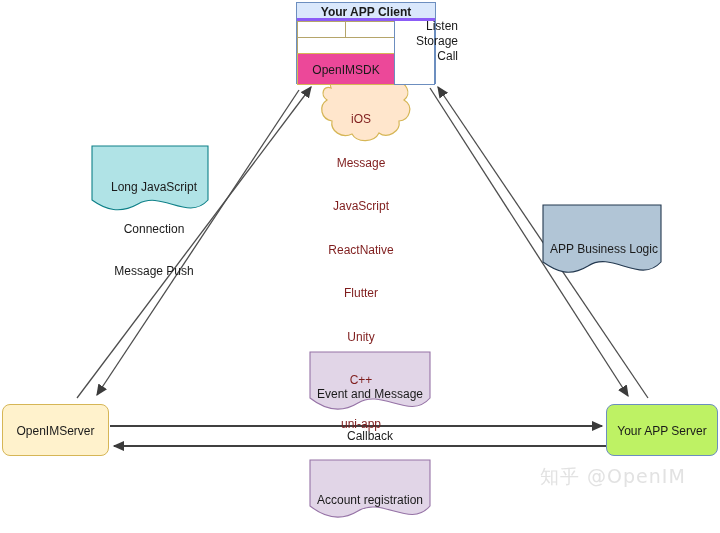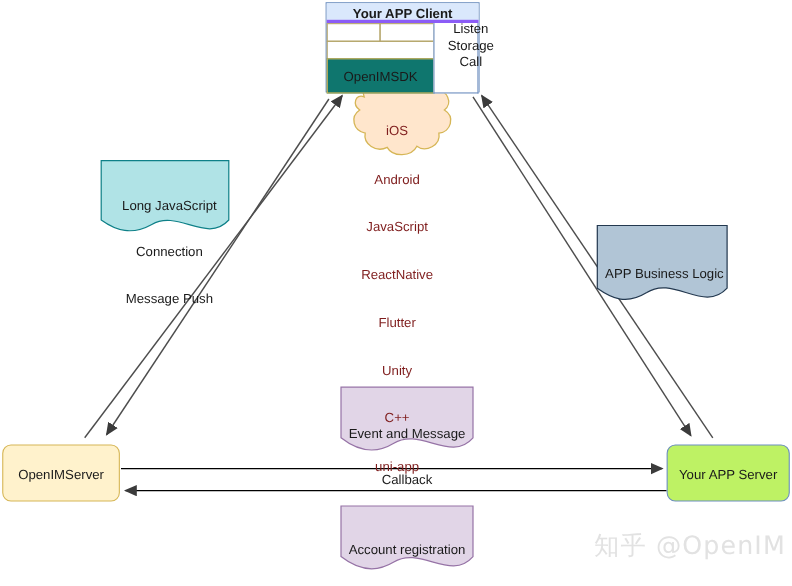--- a/index.html
+++ b/index.html
@@ -63,39 +63,39 @@
   .cellborder {
     position: absolute;
     box-sizing: border-box;
     border: 1px solid #b5a56a;
   }
   #cell-r1c1 { left: 0px;  top: 18px; width: 49px; height: 17px; }
   #cell-r1c2 { left: 48px; top: 18px; width: 50px; height: 17px; }
   #cell-r2   { left: 0px;  top: 34px; width: 98px; height: 17px; }
   #cell-sdk  {
     left: 0px; top: 50px; width: 98px; height: 32px;
-    background: #0f766e;
+    background: #ec4899;
     border: 1px solid #d6b656;
     color: #1a1a1a;
     font-size: 12px;
     text-align: center;
     line-height: 32px;
   }
   #cell-right {
     left: 97px; top: 18px; width: 41px; height: 64px;
     background: #ffffff;
     border: 1px solid #6c8ebf;
     border-top: none;
   }
   #right-col-labels {
     position: absolute;
     left: 398px;
     top: 19px;
     width: 60px;
-    text-align: center;
+    text-align: right;
     font-size: 12px;
     line-height: 15px;
     color: #1a1a1a;
   }
 
   
   #cloud-text {
     left: 306px;
     top: 83px;
     width: 110px;
@@ -129,22 +129,22 @@
     left: 606px; top: 404px; width: 112px; height: 52px;
     background: #bef264;
     border: 1px solid #6c8ebf;
     line-height: 52px;
   }
 
   
   #watermark {
     position: absolute;
     left: 540px;
-    top: 481px;
-    font-size: 23px;
+    top: 464px;
+    font-size: 19px;
     color: #e2e2e2;
     letter-spacing: 1px;
     white-space: nowrap;
     font-family: "DejaVu Sans", sans-serif;
   }
 </style>
 </head>
 <body>
 
 <div id="canvas">
@@ -209,21 +209,21 @@
   </div>
 
   <div id="right-col-labels">
     <div>Listen</div>
     <div>Storage</div>
     <div>Call</div>
   </div>
 
   <div class="txt" id="cloud-text">
     <div>iOS</div>
-    <div>Android</div>
+    <div>Message</div>
     <div>JavaScript</div>
     <div>ReactNative</div>
     <div>Flutter</div>
     <div>Unity</div>
     <div>C++</div>
     <div>uni-app</div>
   </div>
 
   <div class="txt" id="txt-long-connection">
     <div>Long JavaScript</div>

